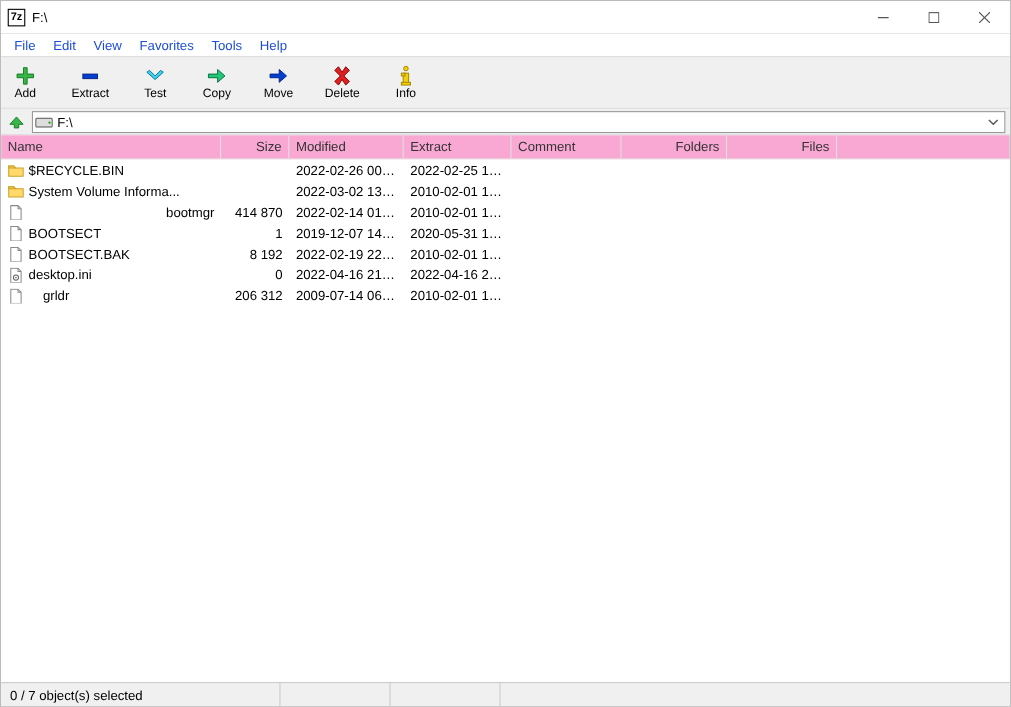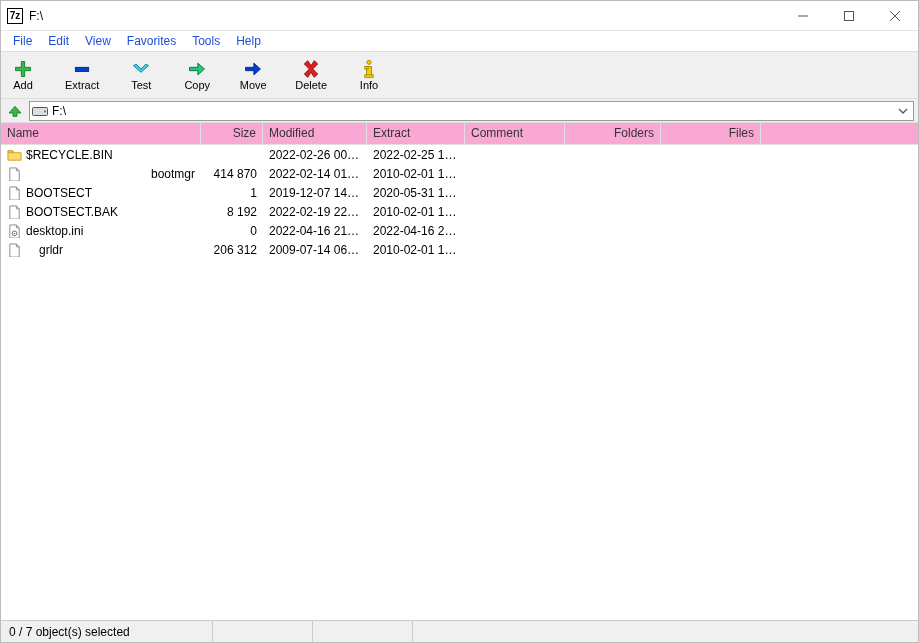--- a/index.html
+++ b/index.html
@@ -153,21 +153,21 @@
 }
 .statusbar .sseg {
   border-right: 1px solid #ccc;
   padding: 0 8px;
   height: 100%;
   display: flex;
   align-items: center;
   font-size: 12px;
   color: #000;
 }
-.statusbar .sseg:first-child { width: 212px; }
+.statusbar .sseg:first-child { width: 254px; }
 .statusbar .sseg.narrow { width: 100px; }
 </style>
 </head>
 <body>
 
 <div class="titlebar">
   <div class="app-icon">7z</div>
   <div class="title">F:\</div>
   <div class="spacer"></div>
   <div class="winbtn">
@@ -299,20 +299,35 @@
         <span>$RECYCLE.BIN</span>
       </div>
       <div class="cell right" style="width: 62px;"></div>
       <div class="cell" style="width: 104px;">2022-02-26 00:40</div>
       <div class="cell" style="width: 98px;">2022-02-25 10:05</div>
       <div class="cell" style="width: 100px;"></div>
       <div class="cell right" style="width: 96px;"></div>
       <div class="cell right" style="width: 100px;"></div>
     </div>
     <div class="row">
+      <div class="cell name" style="width: 200px;">
+        <span class="ficon"><svg viewBox="0 0 16 14">
+            <path d="M1 3 h5 l1.5 2 H15 v8 H1 z" fill="#ffd96b" stroke="#caa32a"></path>
+            <path d="M1 3 h5 l1.5 2 H1 z" fill="#f2c84b" stroke="#caa32a"></path>
+          </svg></span>
+        <span>System Volume Informa...</span>
+      </div>
+      <div class="cell right" style="width: 62px;"></div>
+      <div class="cell" style="width: 104px;">2022-03-02 13:44</div>
+      <div class="cell" style="width: 98px;">2010-02-01 17:34</div>
+      <div class="cell" style="width: 100px;"></div>
+      <div class="cell right" style="width: 96px;"></div>
+      <div class="cell right" style="width: 100px;"></div>
+    </div>
+    <div class="row">
       <div class="cell name" style="width: 200px; justify-content: space-between;">
         <span class="ficon"><svg viewBox="0 0 16 16">
             <path d="M3 1 h7 l3 3 v11 H3 z" fill="#fff" stroke="#888"></path>
             <path d="M10 1 v3 h3" fill="none" stroke="#888"></path>
           </svg></span>
         <span>bootmgr</span>
       </div>
       <div class="cell right" style="width: 62px;">414 870</div>
       <div class="cell" style="width: 104px;">2022-02-14 01:32</div>
       <div class="cell" style="width: 98px;">2010-02-01 17:32</div>

